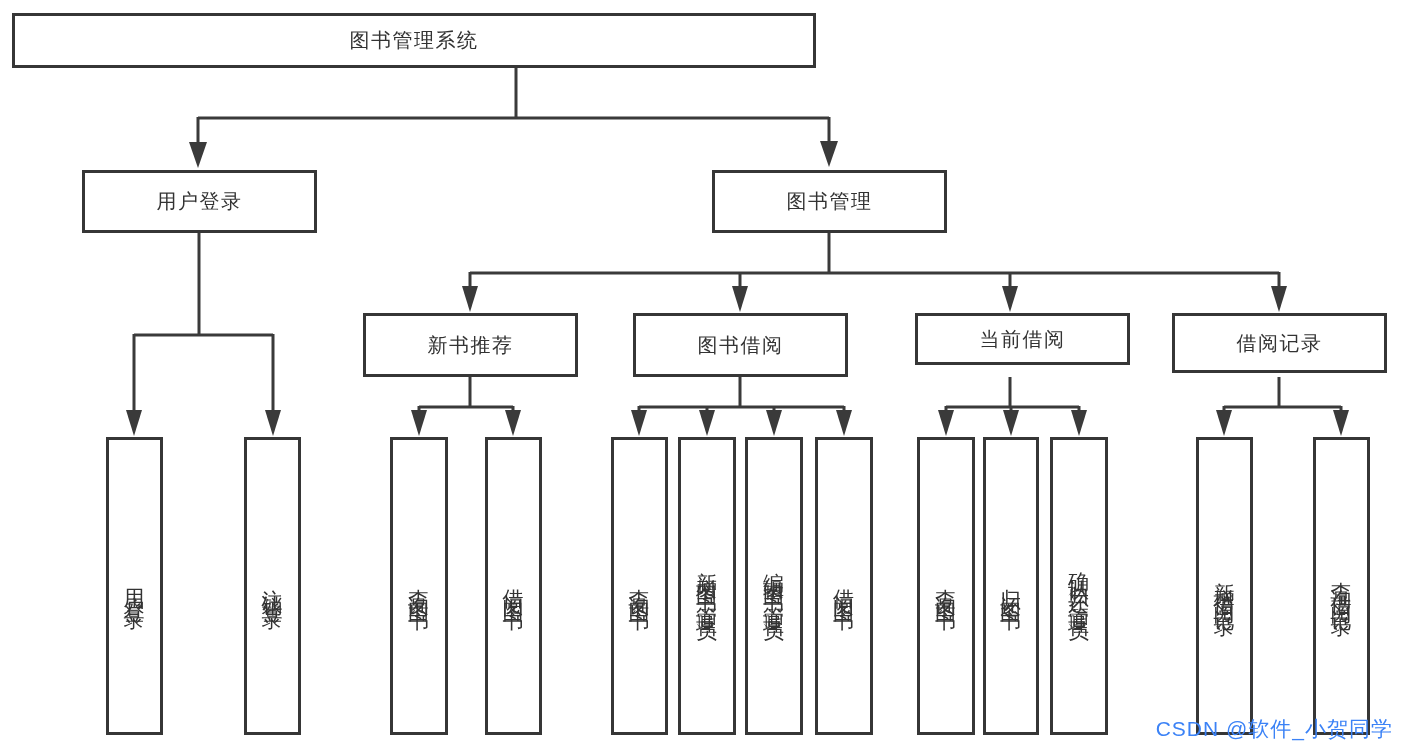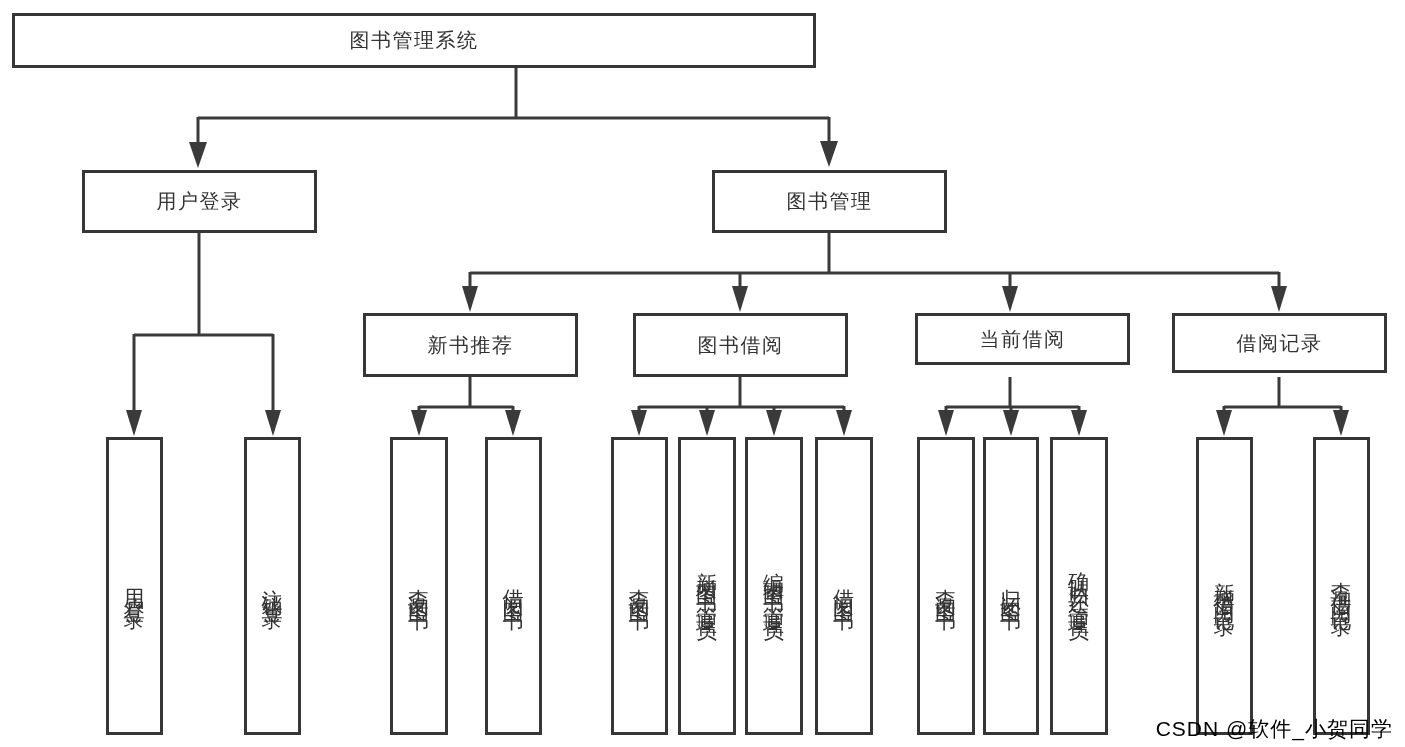--- a/index.html
+++ b/index.html
@@ -13,21 +13,21 @@
     box-sizing:border-box;display:flex;align-items:center;justify-content:center;
     z-index:2;
   }
   .hbox{font-size:20px;letter-spacing:1.5px;font-weight:400;}
   .vbox{z-index:2;}
   .vbox .vtext{
     writing-mode:vertical-rl;text-orientation:mixed;
     font-size:21px;letter-spacing:7px;line-height:1;white-space:nowrap;
   }
   .watermark{
-    position:absolute;right:12px;bottom:4px;font-size:21px;color:#000000;
+    position:absolute;right:12px;bottom:4px;font-size:21px;color:#3b82f6;
     letter-spacing:1px;z-index:5;white-space:nowrap;
   }
 </style>
 </head>
 <body>
 
 <div class="canvas">
 
   <svg class="connectors" width="1405" height="747" viewBox="0 0 1405 747">
     <g stroke="#3a3a3a" stroke-width="3" fill="none">

